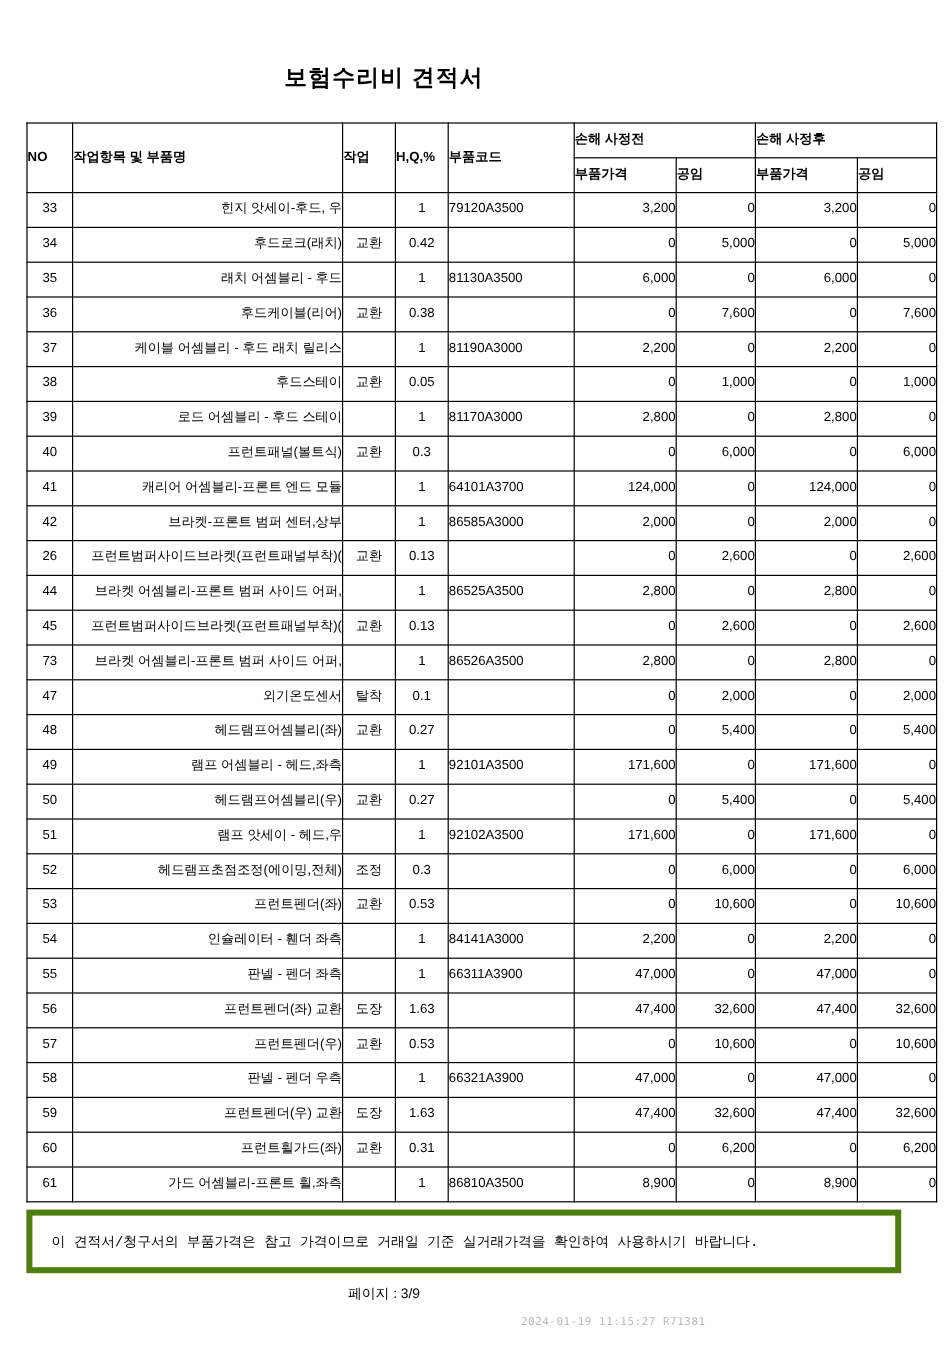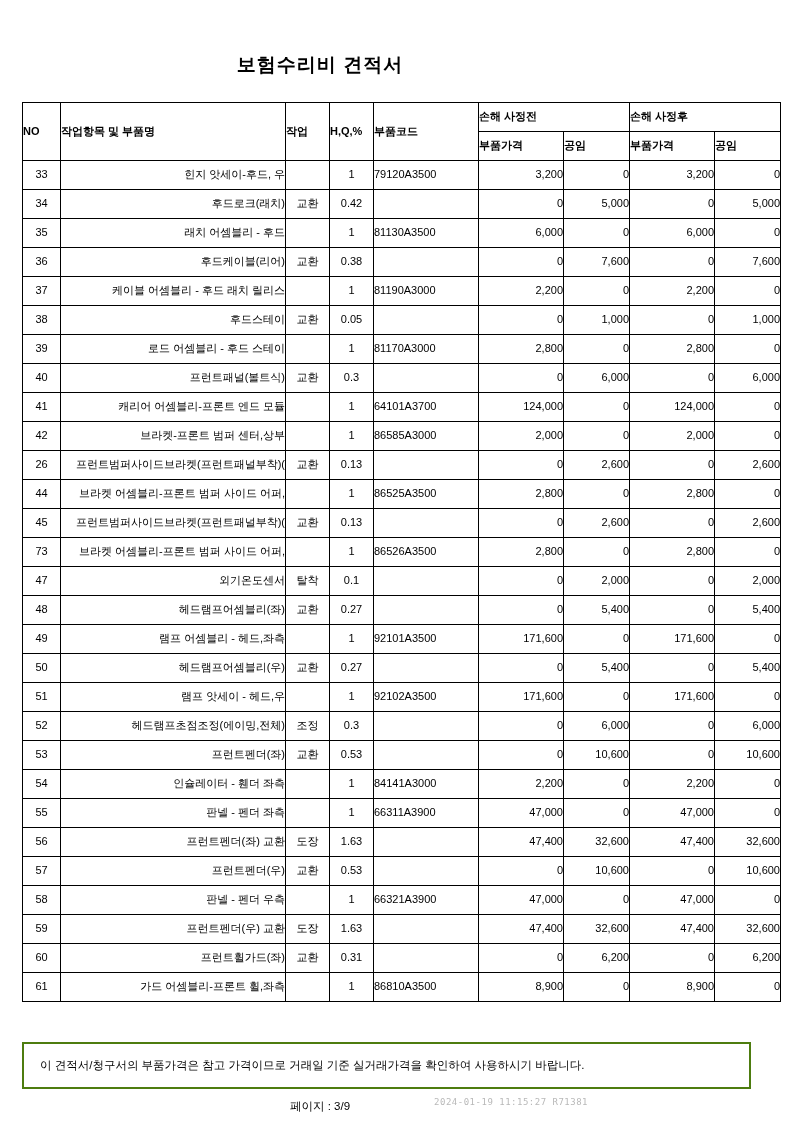--- a/index.html
+++ b/index.html
@@ -60,24 +60,25 @@
   td.c-no      { text-align: center; }
   td.c-item    { text-align: right; padding-left: 12px; }
   td.c-work    { text-align: center; }
   td.c-hq      { text-align: center; }
   td.c-code    { text-align: left; padding-left: 6px; }
   td.c-num     { text-align: right; padding-right: 6px; }
 
   .note-box {
     width: 729px;
     box-sizing: border-box;
-    border: 2px solid #4d7c0f;
-    margin-top: 40px;
+    border: 5px solid #4d7c0f;
+    margin-top: 6px;
     padding: 14px 16px;
     font-size: 11.5px;
+    font-family: Liberation Mono, monospace;
   }
   .footer-title {
     text-align: center;
     font-size: 13.5px;
     font-weight: bold;
     margin-top: 26px;
     letter-spacing: 0.3px;
   }
   .footer-page {
     text-align: center;

